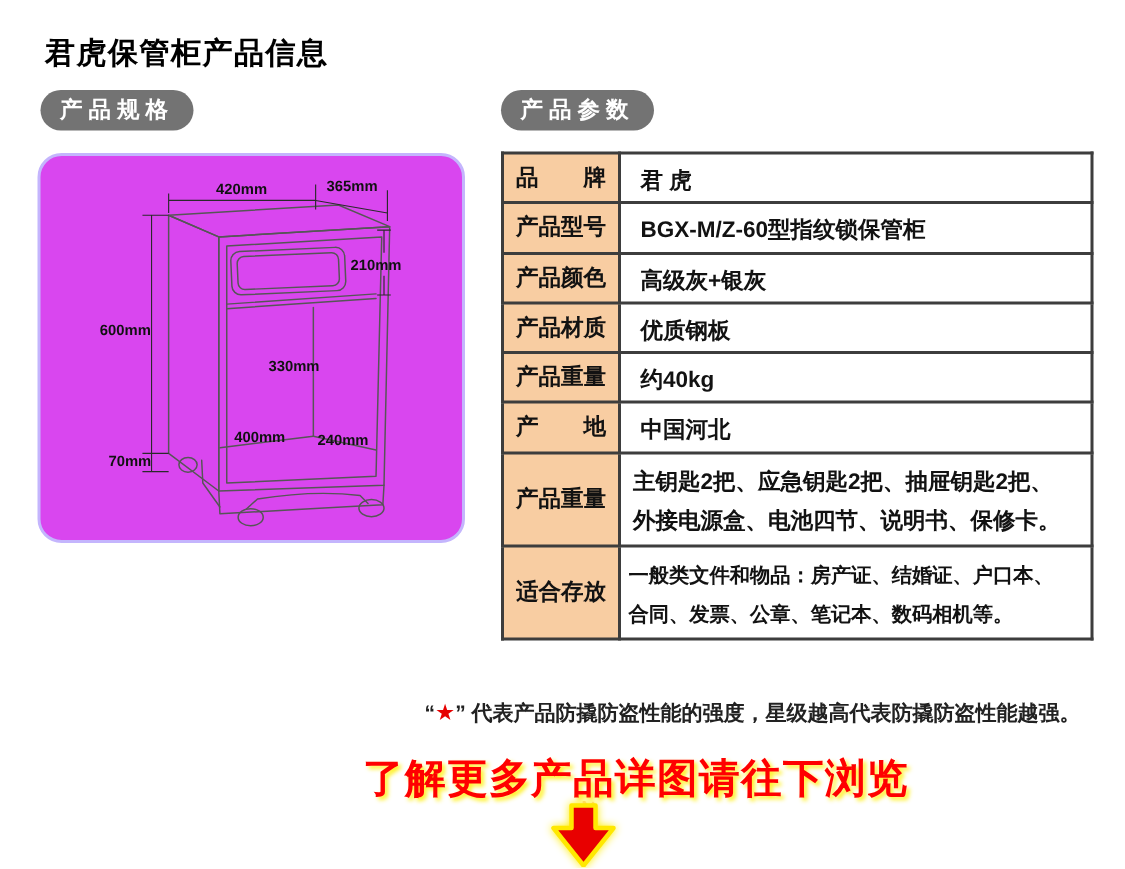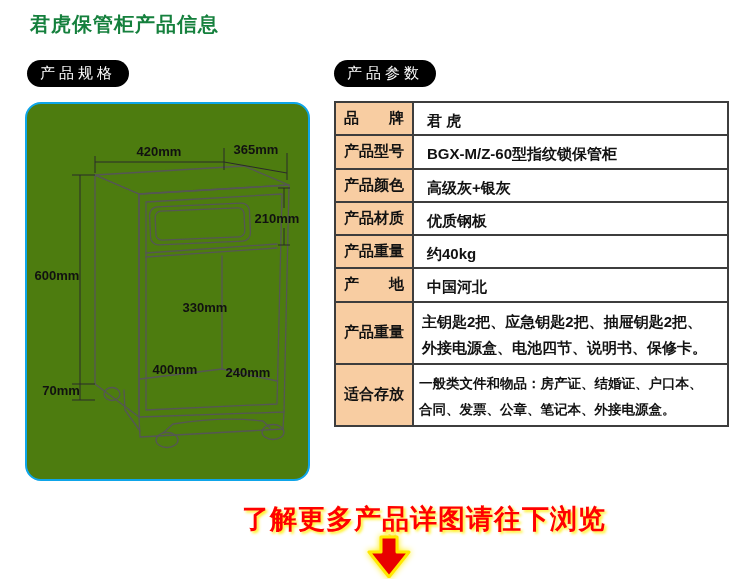--- a/index.html
+++ b/index.html
@@ -1,33 +1,33 @@
 <!DOCTYPE html>
 <html><head>
 <meta charset="utf-8">
 <style>
   html,body{margin:0;padding:0;background:#fff;}
   .page{
     position:relative;width:750px;height:579px;background:#ffffff;overflow:hidden;
     font-family:"Liberation Sans","DejaVu Sans",sans-serif;color:#111;
   }
   .page-title{
-    position:absolute;left:30px;top:11px;margin:0;
-    font-size:20px;font-weight:bold;letter-spacing:1px;color:#15803d;
+    position:absolute;left:30px;top:22px;margin:0;
+    font-size:20px;font-weight:bold;letter-spacing:1px;color:#000000;
   }
   .badge{
     position:absolute;top:60px;height:27px;padding:0 13px;border-radius:14px;
-    background:#000000;color:#fff;font-size:15px;font-weight:normal;letter-spacing:4px;
+    background:#737373;color:#fff;font-size:15px;font-weight:bold;letter-spacing:4px;
     display:flex;align-items:center;box-sizing:border-box;
   }
   .badge-spec{left:27px;}
   .badge-params{left:334px;}
   .spec-panel{
-    position:absolute;left:25px;top:102px;width:285px;height:379px;
-    border:2px solid #0ea5e9;border-radius:16px;box-sizing:border-box;background:#4d7c0f;
+    position:absolute;left:25px;top:102px;width:285px;height:260px;
+    border:2px solid #c4b5fd;border-radius:16px;box-sizing:border-box;background:#d946ef;
   }
   .spec-panel svg{display:block;width:100%;height:100%;}
   .dim-label{font-size:13px;font-weight:bold;fill:#111;}
   table.params{
     position:absolute;left:334px;top:101px;width:395px;
     border-collapse:collapse;table-layout:fixed;background:#fff;
   }
   table.params td{
     border:2px solid #3d3d3d;font-weight:bold;color:#121212;
     vertical-align:middle;box-sizing:border-box;
@@ -144,25 +144,28 @@
           <td class="value">中国河北</td>
         </tr>
         <tr class="row tall">
           <td class="label">产品重量</td>
           <td class="value">主钥匙2把、应急钥匙2把、抽屉钥匙2把、
 外接电源盒、电池四节、说明书、保修卡。</td>
         </tr>
         <tr class="row tall small">
           <td class="label">适合存放</td>
           <td class="value">一般类文件和物品：房产证、结婚证、户口本、
-合同、发票、公章、笔记本、外接电源盒。</td>
+合同、发票、公章、笔记本、数码相机等。</td>
         </tr>
       </tbody>
   </table>
 
+  <div class="footnote">
+    <span>“</span><span class="red-star">★</span><span>”</span><span> 代表产品防撬防盗性能的强度，星级越高代表防撬防盗性能越强。</span>
+  </div>
 
   <div class="cta-text">了解更多产品详图请往下浏览</div>
 
   <svg class="down-arrow" width="46" height="44" viewBox="0 0 46 44">
     <path d="M23,0 L26,5 L30,1" stroke="#ffd84d" stroke-width="2" fill="none" opacity="0.85"></path>
     <polygon points="15,3 31,3 31,18 43,18 23,43 3,18 15,18" fill="#e80000" stroke="#ffe800" stroke-width="3" stroke-linejoin="round"></polygon>
   </svg>
 
 </div>
 

